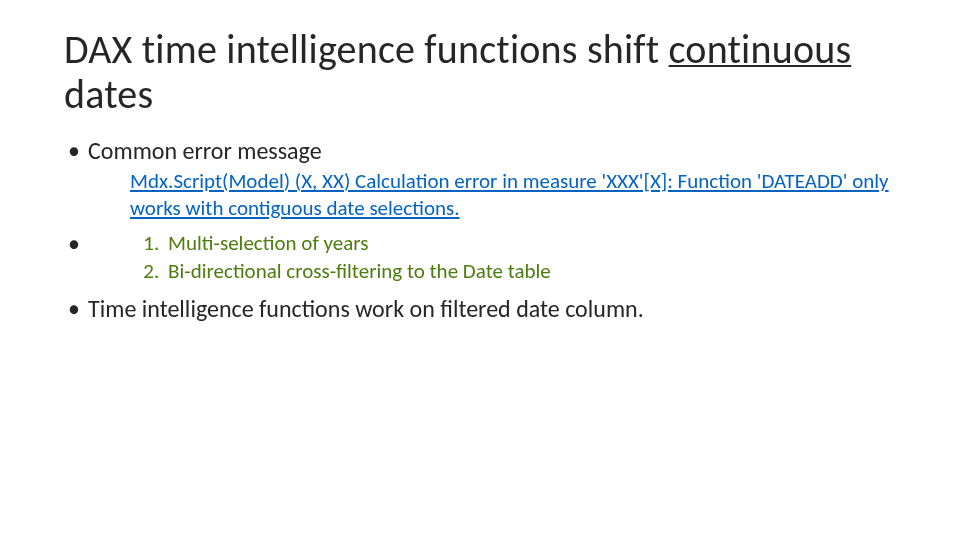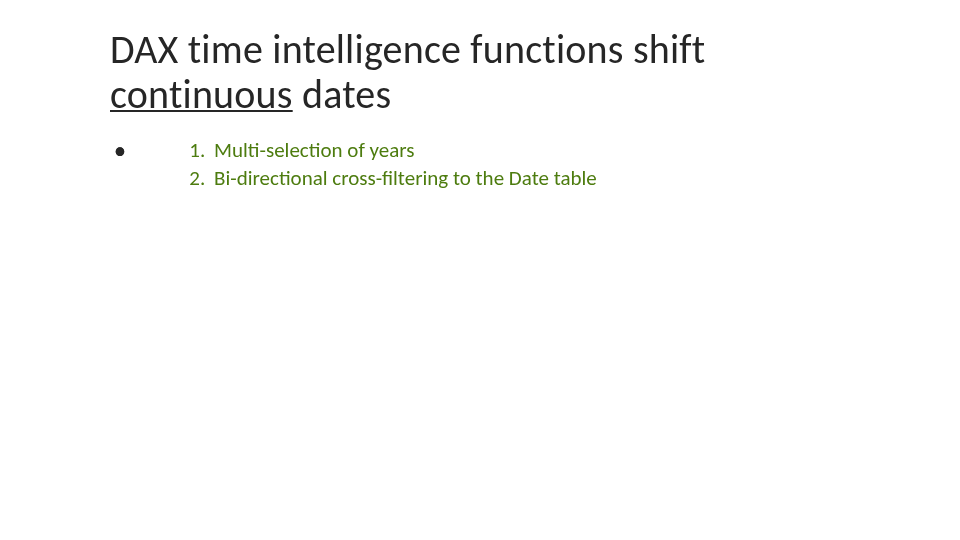--- a/index.html
+++ b/index.html
@@ -7,21 +7,20 @@
     padding: 0;
     width: 960px;
     height: 540px;
     background: #ffffff;
     font-family: Calibri, "Segoe UI", Arial, sans-serif;
     color: #000000;
   }
   .slide {
     box-sizing: border-box;
     padding: 28px 64px 0 64px;
-    margin-left: 46px;
   }
   .title {
     font-size: 40px;
     font-weight: 400;
     line-height: 1.12;
     letter-spacing: 0.2px;
     margin: 0 0 18px 0;
     color: #262626;
   }
   .title .underline {
@@ -73,21 +72,28 @@
 </head>
 <body>
 
 <div class="slide">
   <h1 class="title">
     <span>DAX time intelligence functions shift </span><span class="underline">continuous</span><span> dates</span>
   </h1>
 
   <ul class="body">
     <li>
+      <span>Common error message</span>
+      <div class="sub">
+        <span class="link">Mdx.Script(Model) (X, XX) Calculation error in measure 'XXX'[X]: Function 'DATEADD' only works with contiguous date selections.</span>
+      </div>
     </li>
     <li>
       <ol class="examples">
         <li>Multi-selection of years</li>
         <li>Bi-directional cross-filtering to the Date table</li>
       </ol>
     </li>
+    <li>
+      <span>Time intelligence functions work on filtered date column.</span>
+    </li>
   </ul>
 </div>
 
 </body></html>

